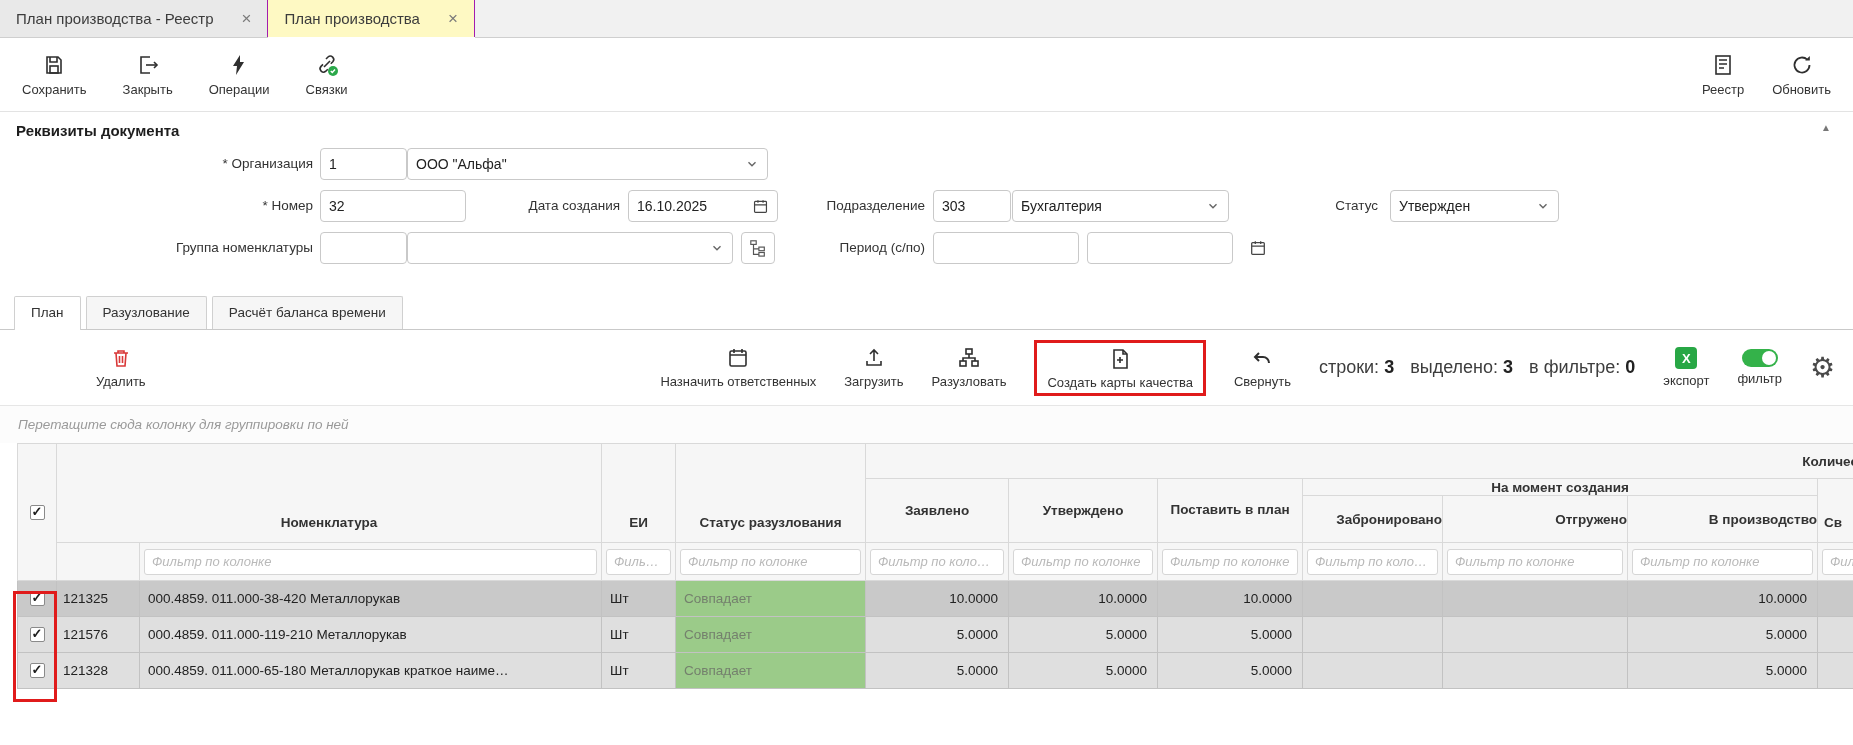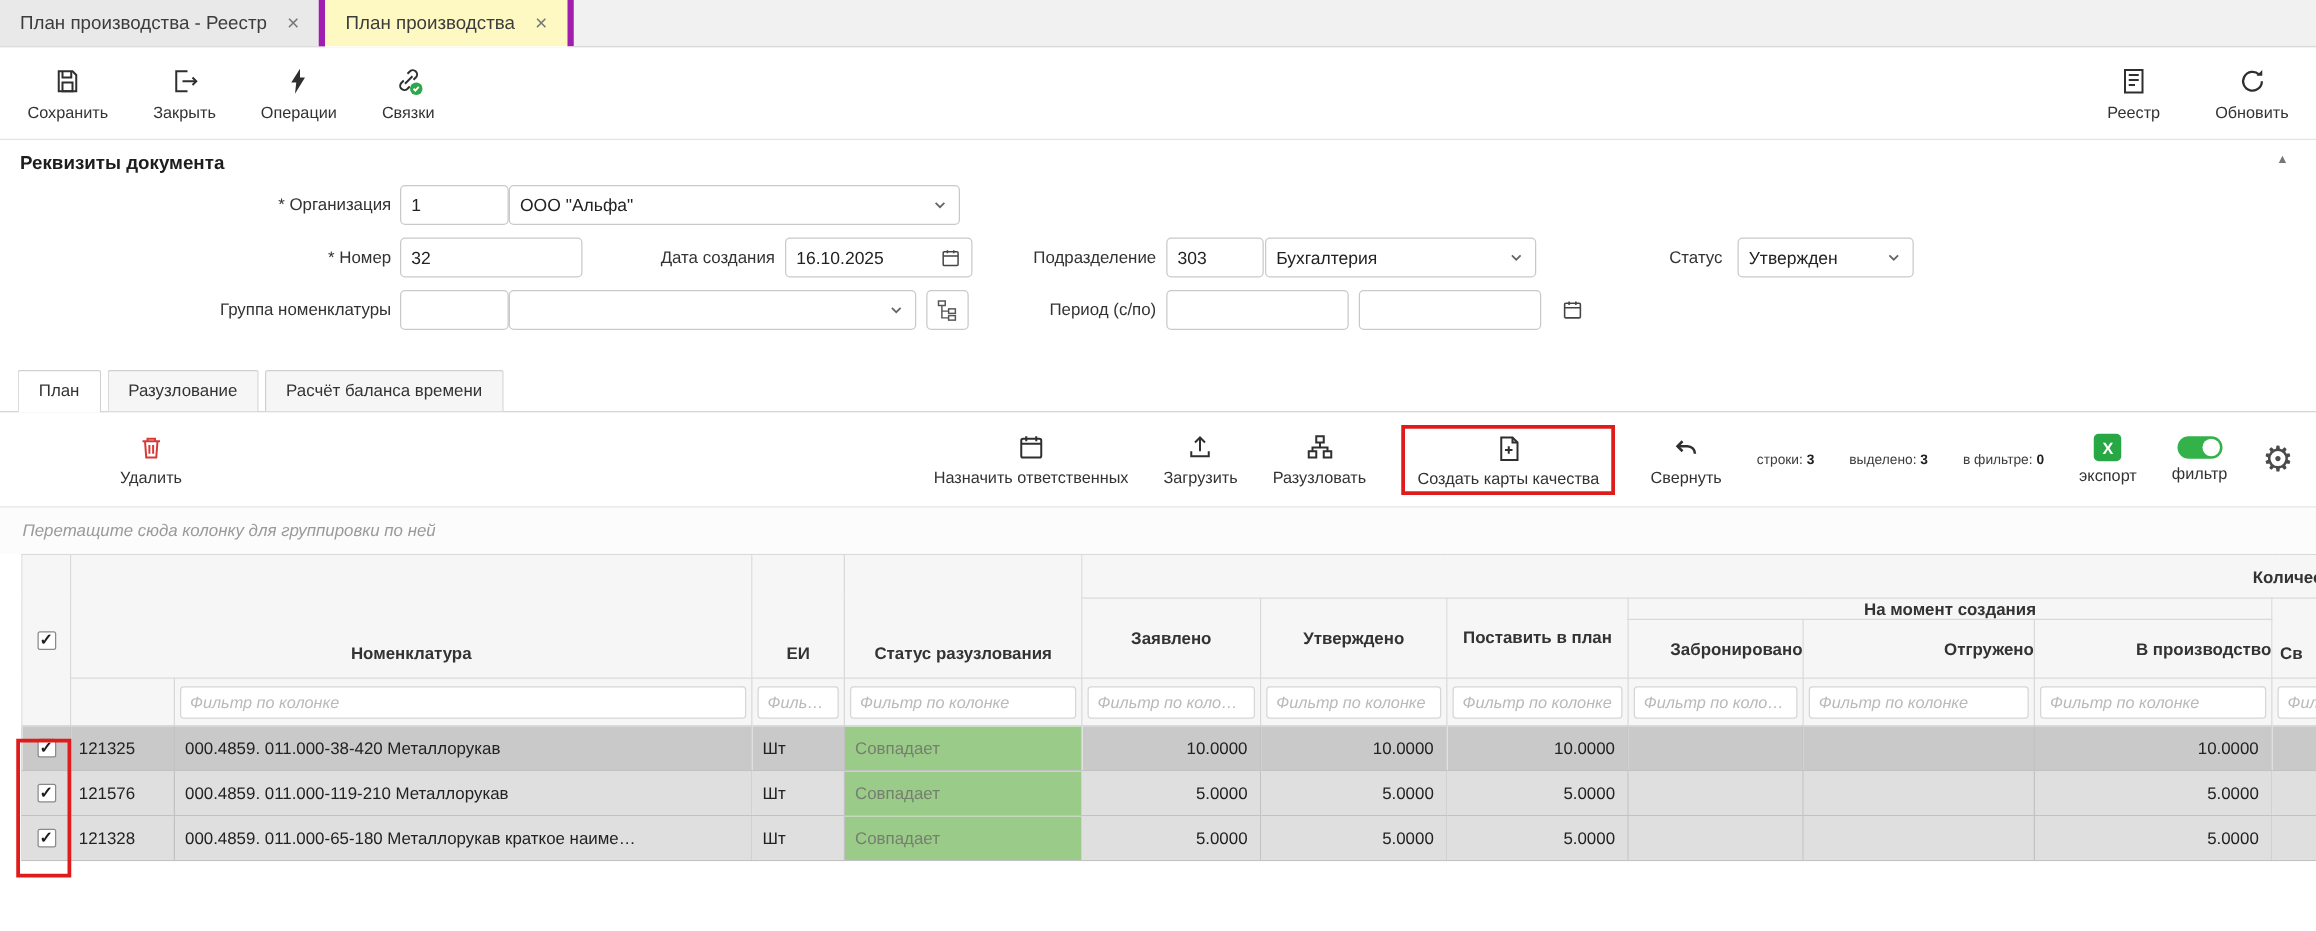--- a/index.html
+++ b/index.html
@@ -1,32 +1,32 @@
 <!DOCTYPE html>
 <html style="--highlight-red: #e01b1b; --status-green: #9bcb89; --excel-green: #28a745; --toggle-green: #34b24a;"><head>
 <meta charset="utf-8">
 <style>
   * { margin:0; padding:0; box-sizing:border-box; }
   html,body { width:1853px; height:745px; overflow:hidden; background:#fff;
     font-family:"Liberation Sans", sans-serif; color:#333; position:relative; }
 
   
   .wtabs { height:38px; background:#f1f1f1; border-bottom:1px solid #cfcfcf; display:flex; }
-  .wtab { display:flex; align-items:center; gap:16px; padding:0 16px; font-size:15px;
-    color:#3c3c3c; border-right:5px solid #a21caf; background:#e9e9e9; cursor:pointer; }
+  .wtab { display:flex; align-items:center; gap:28px; padding:0 16px; font-size:15px;
+    color:#3c3c3c; border-right:1px solid #a21caf; background:#e9e9e9; cursor:pointer; }
   .wtab.active { background:#fef9c3; box-shadow:0 1px 0 0 #fff; }
   .wtab .x { color:#7a7a7a; font-size:17px; line-height:1; }
 
   
   .toolbar { height:74px; display:flex; align-items:center; padding:0 22px;
     border-bottom:1px solid #e3e3e3; background:#fff; }
   .tbtn { display:flex; flex-direction:column; align-items:center; gap:5px;
     font-size:13px; color:#333; margin-right:36px; cursor:pointer; white-space:nowrap; }
   .toolbar .spacer { flex:1; }
-  .toolbar .right { margin-right:0; margin-left:44px; }
+  .toolbar .right { margin-right:0; margin-left:28px; }
   svg.ic { width:24px; height:24px; display:block; }
 
   
   .doc { position:relative; height:178px; background:#fff; }
   .doc-title { position:absolute; left:16px; top:10px; font-size:15px; font-weight:bold; color:#1d1d1d; }
   .sec-collapse { position:absolute; right:22px; top:10px; font-size:10px; color:#777; cursor:pointer; }
   .flabel { position:absolute; height:32px; line-height:32px; font-size:13.5px; color:#333; text-align:right; white-space:nowrap; }
   .fctrl { position:absolute; height:32px; border:1px solid #c9c9c9; border-radius:4px; background:#fff; }
   input.fin { padding:0 8px; font-size:14px; color:#222; font-family:inherit; outline:none; }
   .fselect { display:flex; align-items:center; justify-content:space-between; padding:0 8px; font-size:14px; color:#222; cursor:pointer; }
@@ -43,21 +43,21 @@
     border:1px solid #d0d0d0; border-bottom:none; background:#f6f6f6; border-radius:2px 2px 0 0; cursor:pointer; }
   .ptab.active { background:#fff; font-weight:normal; height:34px; margin-bottom:-1px; }
 
   
   .gridbar { height:75px; display:flex; align-items:center; gap:28px; padding:0 18px; background:#fff; }
   .gbtn { display:flex; flex-direction:column; align-items:center; gap:4px; font-size:13px;
     color:#333; cursor:pointer; white-space:nowrap; }
   .gbtn.first { margin-left:78px; }
   .gbtn.pushright { margin-left:auto; }
   .hlbox { border:3px solid var(--highlight-red,#e01b1b); padding:4px 10px 3px; }
-  .counters { display:flex; gap:28px; font-size:11px; color:#3d3d3d; white-space:nowrap; }
+  .counters { display:flex; gap:16px; font-size:18px; color:#3d3d3d; white-space:nowrap; }
   .counters b { font-weight:bold; color:#222; }
   .xlicon { width:22px; height:22px; border-radius:4px; background:var(--excel-green,#28a745);
     color:#fff; font-weight:bold; font-size:13px; display:flex; align-items:center; justify-content:center; }
   .toggle { width:36px; height:18px; border-radius:9px; background:var(--toggle-green,#34b24a); position:relative; cursor:pointer; }
   .toggle::after { content:""; position:absolute; right:2px; top:2px; width:14px; height:14px; border-radius:50%; background:#fff; }
   .gear { font-size:28px; color:#4a4a4a; line-height:24px; cursor:pointer; }
 
   
   .grouppanel { height:38px; line-height:38px; padding-left:18px; font-size:13.5px;
     font-style:italic; color:#9a9a9a; background:#fcfcfc; border-top:1px solid #e6e6e6; }
@@ -202,21 +202,21 @@
   </div>
   <div class="flabel" style="left:785px;top:78px;width:140px;">Подразделение</div>
   <input class="fctrl fin" style="left: 933px; top: 78px; width: 78px;" value="303">
   <div class="fctrl fselect" style="left:1012px;top:78px;width:217px;">
     <span>Бухгалтерия</span>
     <svg viewBox="0 0 16 16" fill="none" stroke="#666" stroke-width="1.6">
         <path d="M4 6l4 4 4-4"></path>
       </svg>
   </div>
   <div class="flabel" style="left:1288px;top:78px;width:90px;">Статус</div>
-  <div class="fctrl fselect" style="left:1390px;top:78px;width:141px;">
+  <div class="fctrl fselect" style="left:1390px;top:78px;width:169px;">
     <span>Утвержден</span>
     <svg viewBox="0 0 16 16" fill="none" stroke="#666" stroke-width="1.6">
         <path d="M4 6l4 4 4-4"></path>
       </svg>
   </div>
 
   <div class="flabel" style="left:133px;top:120px;width:180px;">Группа номенклатуры</div>
   <input class="fctrl fin" style="left: 320px; top: 120px; width: 87px;" value="">
   <div class="fctrl fselect" style="left:407px;top:120px;width:326px;">
     <span></span>

